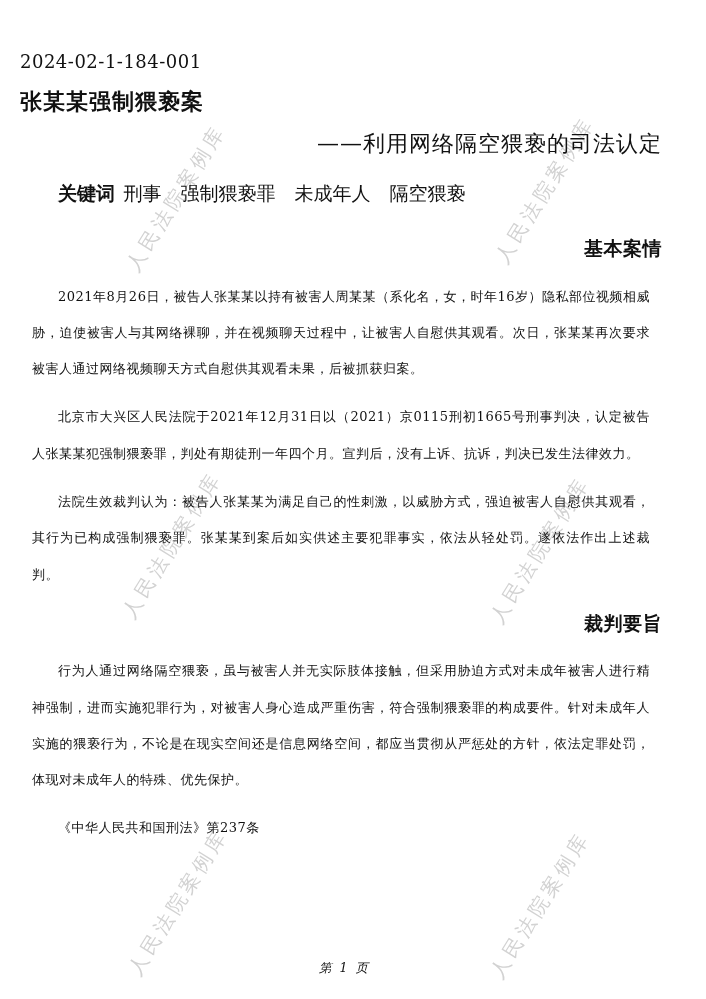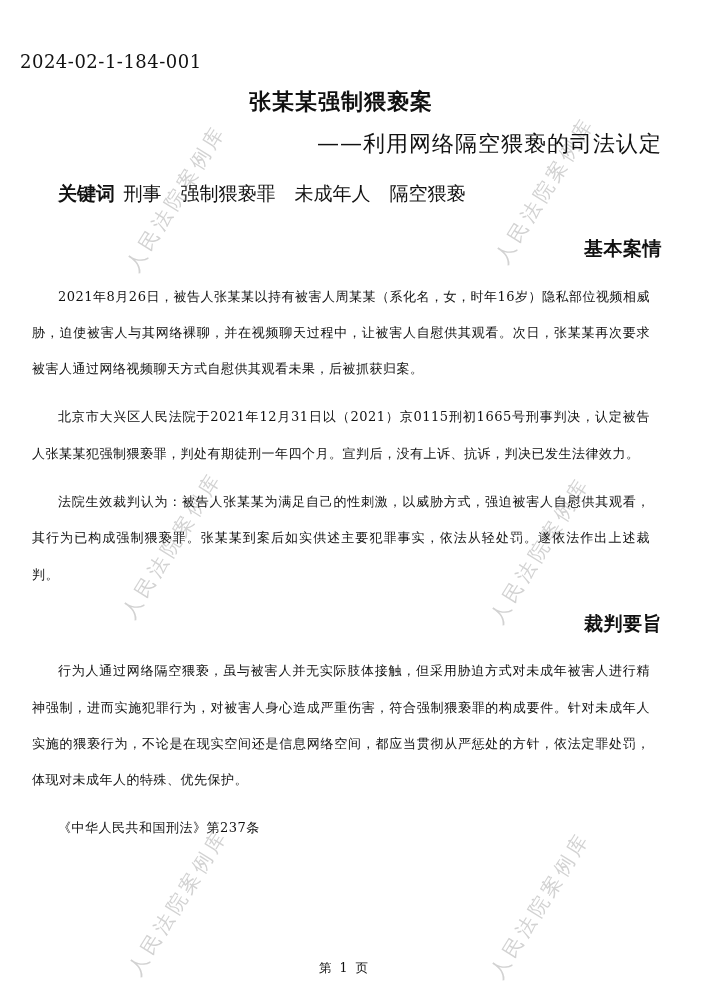--- a/index.html
+++ b/index.html
@@ -32,21 +32,21 @@
     z-index: 1;
     padding: 52px 44px 0 20px;
   }
   .case-number {
     font-size: 18px;
     line-height: 20px;
     letter-spacing: 0.5px;
   }
   .doc-title {
     margin: 16px 0 0 0;
-    text-align: center;
+    text-align: left;
     font-size: 22px;
     font-weight: 700;
     line-height: 26px;
     letter-spacing: 1px;
   }
   .doc-subtitle {
     margin-top: 18px;
     text-align: right;
     font-size: 22px;
     line-height: 24px;
@@ -84,20 +84,21 @@
   .page-footer {
     position: absolute;
     left: 0;
     right: 17px;
     top: 960px;
     z-index: 1;
     text-align: center;
     font-size: 12.5px;
     letter-spacing: 2px;
     color: #111111;
+    font-style: italic;
   }
 </style>
 </head>
 <body>
 
 <div class="page">
 
   <div class="wm-layer">
     <span class="wm" style="left: 176px; top: 198px; color: rgb(210, 210, 210);">人民法院案例库</span>
     <span class="wm" style="left: 545px; top: 190px; color: rgb(210, 210, 210);">人民法院案例库</span>

